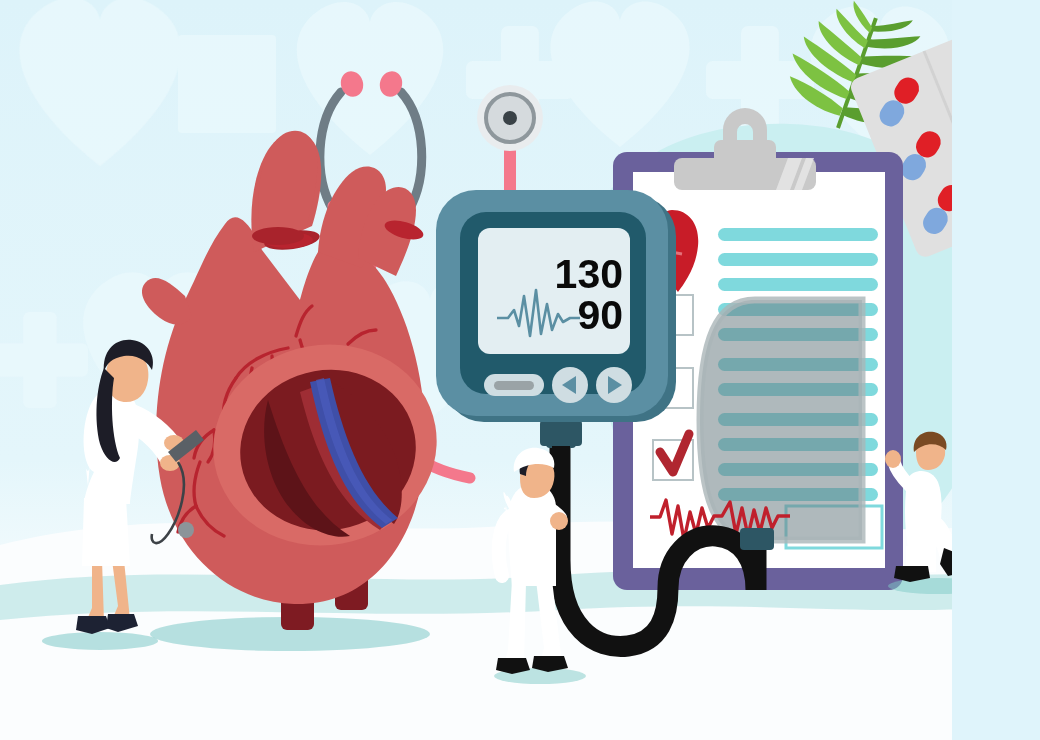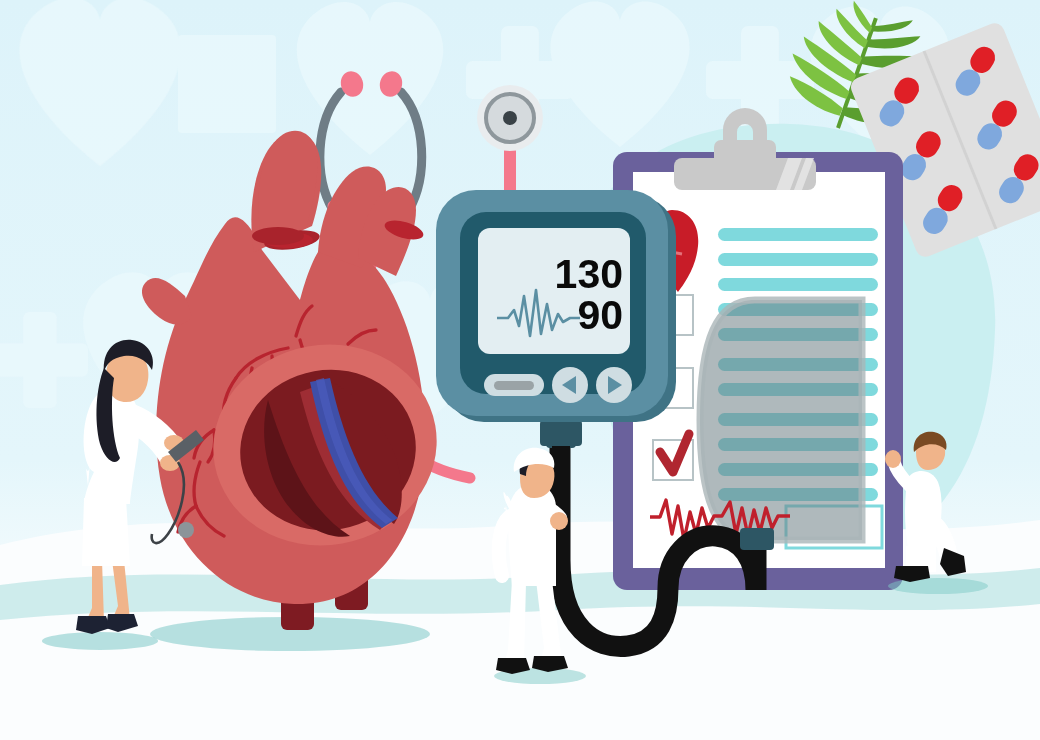--- a/index.html
+++ b/index.html
@@ -1,21 +1,21 @@
 <!DOCTYPE html>
 <html><head>
 <meta charset="utf-8">
 <style>
   html,body{margin:0;padding:0;}
   body{
     width:1040px;height:740px;overflow:hidden;
     font-family:"Liberation Sans", sans-serif;
     background:#dff4fb;
   }
-  #stage{position:relative;width:1040px;height:740px;overflow:hidden;background:#fde047;text-decoration:underline;}
+  #stage{position:relative;width:952px;height:740px;overflow:hidden;background:#fde047;text-decoration:underline;}
   #stage svg.layer{position:absolute;left:0;top:0;width:1040px;height:740px;}
   .num{
     font-family:"Liberation Sans", sans-serif;
     font-weight:bold;
     fill:#0a0a0a;
   }
 </style>
 </head>
 <body>
 

